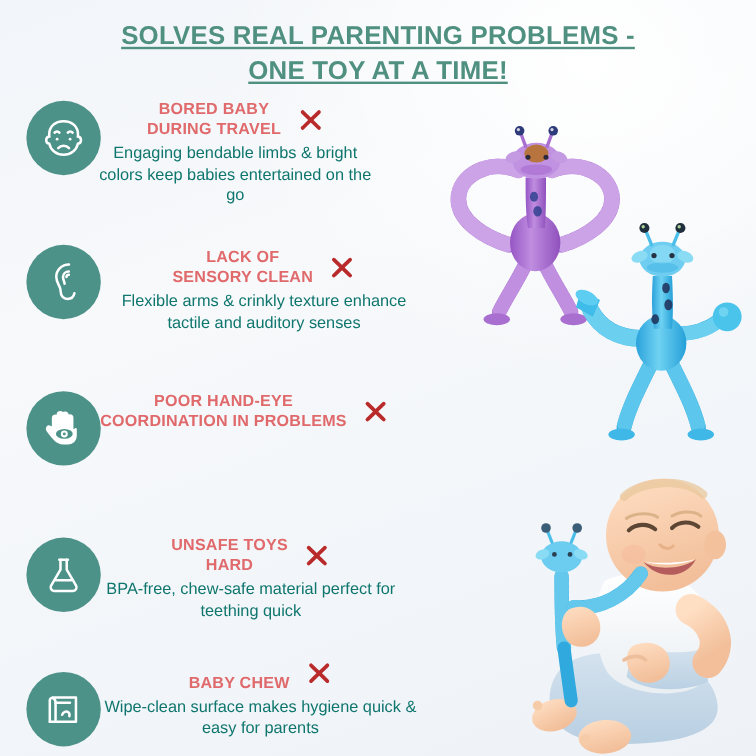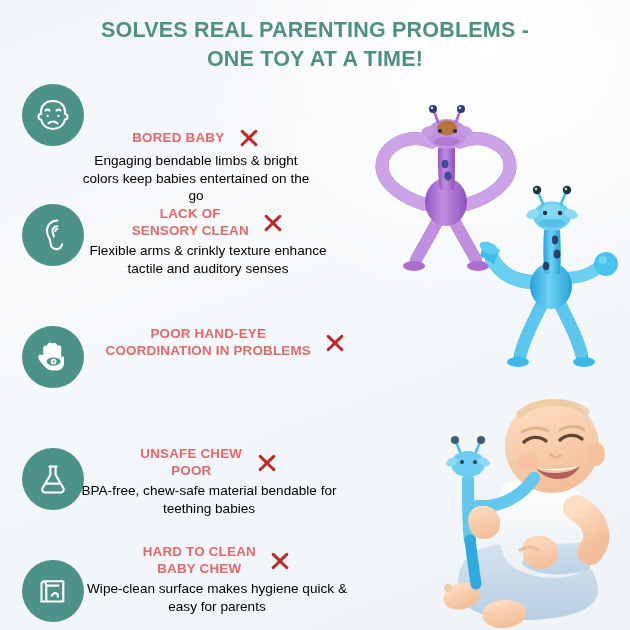--- a/index.html
+++ b/index.html
@@ -11,20 +11,21 @@
       linear-gradient(160deg, #f2f5f9 0%, #f7f9fb 35%, #eef2f7 100%);
     position:relative;
   }
   .stage{position:absolute;inset:0;}
 
   
   .headline{
     position:absolute;left:0;top:16px;width:630px;text-align:center;
     color:#4f9080;font-weight:bold;font-size:21.5px;line-height:29px;
     letter-spacing:.2px;
+    text-decoration:underline;
   }
   .headline .l2{display:block;}
 
   
   .feature{position:absolute;left:0;width:360px;}
   .badge{
     position:absolute;left:22px;top:0;width:62px;height:62px;border-radius:50%;
     background:#4d9289;display:flex;align-items:center;justify-content:center;
   }
   .badge svg{display:block;}
@@ -32,30 +33,30 @@
   .ptitle{
     color:#e0696b;font-weight:bold;font-size:13.4px;line-height:16.5px;
     letter-spacing:.2px;display:inline-block;vertical-align:middle;
   }
   .xmark{
     display:inline-block;vertical-align:middle;margin-left:9px;
     width:22px;height:22px;
   }
   .titlerow{white-space:nowrap;}
   .pdesc{
-    color:#000000;font-size:13.6px;line-height:17.5px;margin-top:3px;
+    color:#0f766e;font-size:13.6px;line-height:17.5px;margin-top:3px;
   }
 
   
   #f0{top:84px;}
-  #f0 .ftext{left:78px;width:236px;top:-1px;margin-top:44px;}
+  #f0 .ftext{left:78px;width:236px;top:-1px;}
   #f1{top:204px;}
-  #f1 .ftext{left:74px;width:268px;top:2px;}
+  #f1 .ftext{left:86px;width:268px;top:2px;}
   #f2{top:326px;}
-  #f2 .ftext{left:76px;width:300px;top:0px;}
+  #f2 .ftext{left:54px;width:300px;top:0px;}
   #f3{top:448px;}
   #f3 .ftext{left:78px;width:262px;top:-2px;}
   #f4{top:560px;}
   #f4 .ftext{left:72px;width:290px;top:-16px;}
 
   
   .art{position:absolute;pointer-events:none;}
   #toy-purple{left:368px;top:98px;width:160px;height:180px;}
   #toy-blue{left:470px;top:178px;width:160px;height:195px;}
   #baby-photo{left:400px;top:388px;width:232px;height:244px;}
@@ -78,20 +79,21 @@
         <path d="M23.5 15.5c1-1.2 3-1.2 4 0"></path>
         <circle cx="14.6" cy="21" r="1.15" fill="#ffffff" stroke="none"></circle>
         <circle cx="25.4" cy="21" r="1.15" fill="#ffffff" stroke="none"></circle>
         <path d="M15.5 28.4c2.4-2.6 6.6-2.6 9 0"></path>
       </svg>
     </div>
     <div class="ftext">
       <div class="titlerow">
         <span class="ptitle">
           <span>BORED BABY</span><br>
+          <span>DURING TRAVEL</span>
         </span>
         <span class="xmark">
           <svg width="22" height="22" viewBox="0 0 22 22">
             <path d="M4.2 4.4 C7.6 7.6 14.4 14.4 17.8 17.6" stroke="#b92a2a" stroke-width="3.1" stroke-linecap="round" fill="none"></path>
             <path d="M17.8 4.4 C14.4 7.6 7.6 14.4 4.2 17.6" stroke="#b92a2a" stroke-width="3.1" stroke-linecap="round" fill="none"></path>
           </svg>
         </span>
       </div>
       <div class="pdesc">Engaging bendable limbs &amp; bright colors keep babies entertained on the go</div>
     </div>
@@ -155,47 +157,47 @@
     <div class="badge">
       <svg width="40" height="40" viewBox="0 0 40 40" fill="none" stroke="#ffffff" stroke-width="2.1" stroke-linecap="round" stroke-linejoin="round">
         <path d="M16.4 7.5h7.2"></path>
         <path d="M17.4 7.5v8.2L9.6 29.1c-1.1 1.9.2 4.4 2.5 4.4h15.8c2.3 0 3.6-2.5 2.5-4.4l-7.8-13.4V7.5"></path>
         <path d="M13.6 24.6h12.8"></path>
       </svg>
     </div>
     <div class="ftext">
       <div class="titlerow">
         <span class="ptitle">
-          <span>UNSAFE CHEW</span><br>
-          <span>POOR</span>
-        </span>
-        <span class="xmark">
-          <svg width="22" height="22" viewBox="0 0 22 22">
-            <path d="M4.2 4.4 C7.6 7.6 14.4 14.4 17.8 17.6" stroke="#b92a2a" stroke-width="3.1" stroke-linecap="round" fill="none"></path>
-            <path d="M17.8 4.4 C14.4 7.6 7.6 14.4 4.2 17.6" stroke="#b92a2a" stroke-width="3.1" stroke-linecap="round" fill="none"></path>
-          </svg>
-        </span>
-      </div>
-      <div class="pdesc">BPA-free, chew-safe material bendable for teething babies</div>
+          <span>UNSAFE TOYS</span><br>
+          <span>HARD</span>
+        </span>
+        <span class="xmark">
+          <svg width="22" height="22" viewBox="0 0 22 22">
+            <path d="M4.2 4.4 C7.6 7.6 14.4 14.4 17.8 17.6" stroke="#b92a2a" stroke-width="3.1" stroke-linecap="round" fill="none"></path>
+            <path d="M17.8 4.4 C14.4 7.6 7.6 14.4 4.2 17.6" stroke="#b92a2a" stroke-width="3.1" stroke-linecap="round" fill="none"></path>
+          </svg>
+        </span>
+      </div>
+      <div class="pdesc">BPA-free, chew-safe material perfect for teething quick</div>
     </div>
   </div>
 
   <div class="feature" id="f4">
     <div class="badge">
       <svg width="42" height="42" viewBox="0 0 42 42" fill="none" stroke="#ffffff" stroke-width="2.1" stroke-linecap="round" stroke-linejoin="round">
         <path d="M9.5 31.5V13.8c0-1.6 1.1-2.5 2.4-2.1 1.6.5 2.4 1.9 2.4 3.8v14.4"></path>
         <path d="M9.5 31.5h21.8V11.3H11.9"></path>
         <path d="M14.3 15.6h12"></path>
         <path d="M19.8 25.6c1-2.4 3.4-3.4 5.1-2 1 .8 1.2 2 .9 3.2"></path>
       </svg>
     </div>
     <div class="ftext">
       <div class="titlerow">
         <span class="ptitle">
-          <span>HARD TO CLEAN</span><br>
+          <br>
           <span>BABY CHEW</span>
         </span>
         <span class="xmark">
           <svg width="22" height="22" viewBox="0 0 22 22">
             <path d="M4.2 4.4 C7.6 7.6 14.4 14.4 17.8 17.6" stroke="#b92a2a" stroke-width="3.1" stroke-linecap="round" fill="none"></path>
             <path d="M17.8 4.4 C14.4 7.6 7.6 14.4 4.2 17.6" stroke="#b92a2a" stroke-width="3.1" stroke-linecap="round" fill="none"></path>
           </svg>
         </span>
       </div>
       <div class="pdesc">Wipe-clean surface makes hygiene quick &amp; easy for parents</div>

